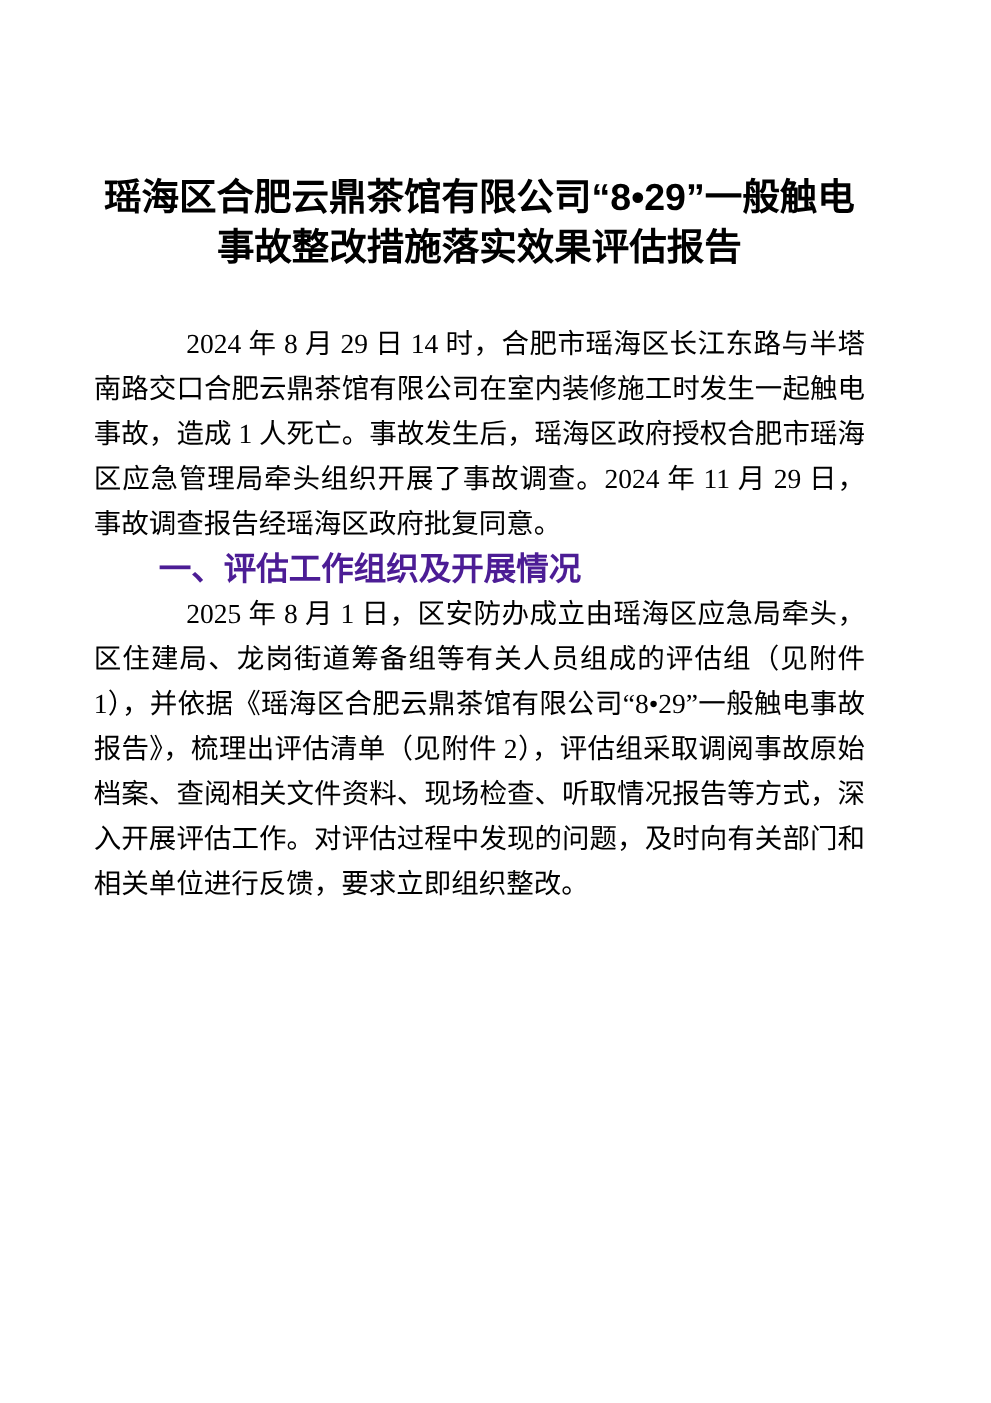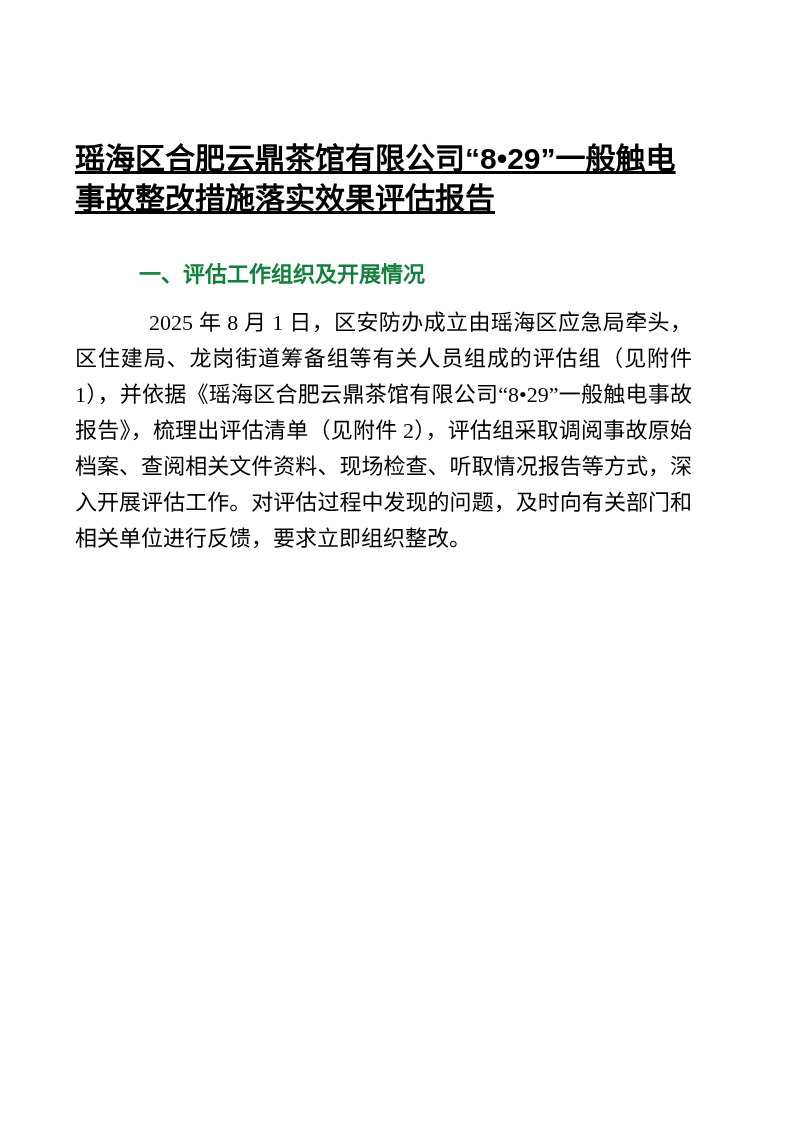--- a/index.html
+++ b/index.html
@@ -17,48 +17,49 @@
     padding: 139px 101px 0 75px;
     overflow: hidden;
     color: #000000;
   }
   .doc-title {
     margin: 0 0 38px 0;
     font-family: "Liberation Sans", "DejaVu Sans", sans-serif;
     font-weight: bold;
     font-size: 30px;
     line-height: 40px;
+    text-align: center;
     color: #000000;
-    text-decoration: underline;
   }
   .body-para {
     margin: 0;
     font-family: "Liberation Serif", "DejaVu Serif", serif;
     font-size: 22px;
     line-height: 36px;
     text-align: justify;
     text-justify: inter-ideograph;
     text-indent: 74px;
     color: #000000;
     word-break: break-all;
   }
   .section-heading {
-    margin: 12px;
+    margin: 0;
     font-family: "Liberation Sans", "DejaVu Sans", sans-serif;
     font-weight: bold;
-    font-size: 22px;
+    font-size: 26px;
     line-height: 36px;
     text-indent: 52px;
-    color: #15803d;
+    color: #4c1d95;
   }
 </style>
 </head>
 <body>
 
 <div class="page">
   <h1 class="doc-title">瑶海区合肥云鼎茶馆有限公司“8•29”一般触电事故整改措施落实效果评估报告</h1>
 
+  <p class="body-para">2024 年 8 月 29 日 14 时，合肥市瑶海区长江东路与半塔南路交口合肥云鼎茶馆有限公司在室内装修施工时发生一起触电事故，造成 1 人死亡。事故发生后，瑶海区政府授权合肥市瑶海区应急管理局牵头组织开展了事故调查。2024 年 11 月 29 日，事故调查报告经瑶海区政府批复同意。</p>
 
 
   <h2 class="section-heading">一、评估工作组织及开展情况</h2>
 
   <p class="body-para">2025 年 8 月 1 日，区安防办成立由瑶海区应急局牵头，区住建局、龙岗街道筹备组等有关人员组成的评估组（见附件 1），并依据《瑶海区合肥云鼎茶馆有限公司“8•29”一般触电事故报告》，梳理出评估清单（见附件 2），评估组采取调阅事故原始档案、查阅相关文件资料、现场检查、听取情况报告等方式，深入开展评估工作。对评估过程中发现的问题，及时向有关部门和相关单位进行反馈，要求立即组织整改。</p>
 </div>
 
 </body></html>

